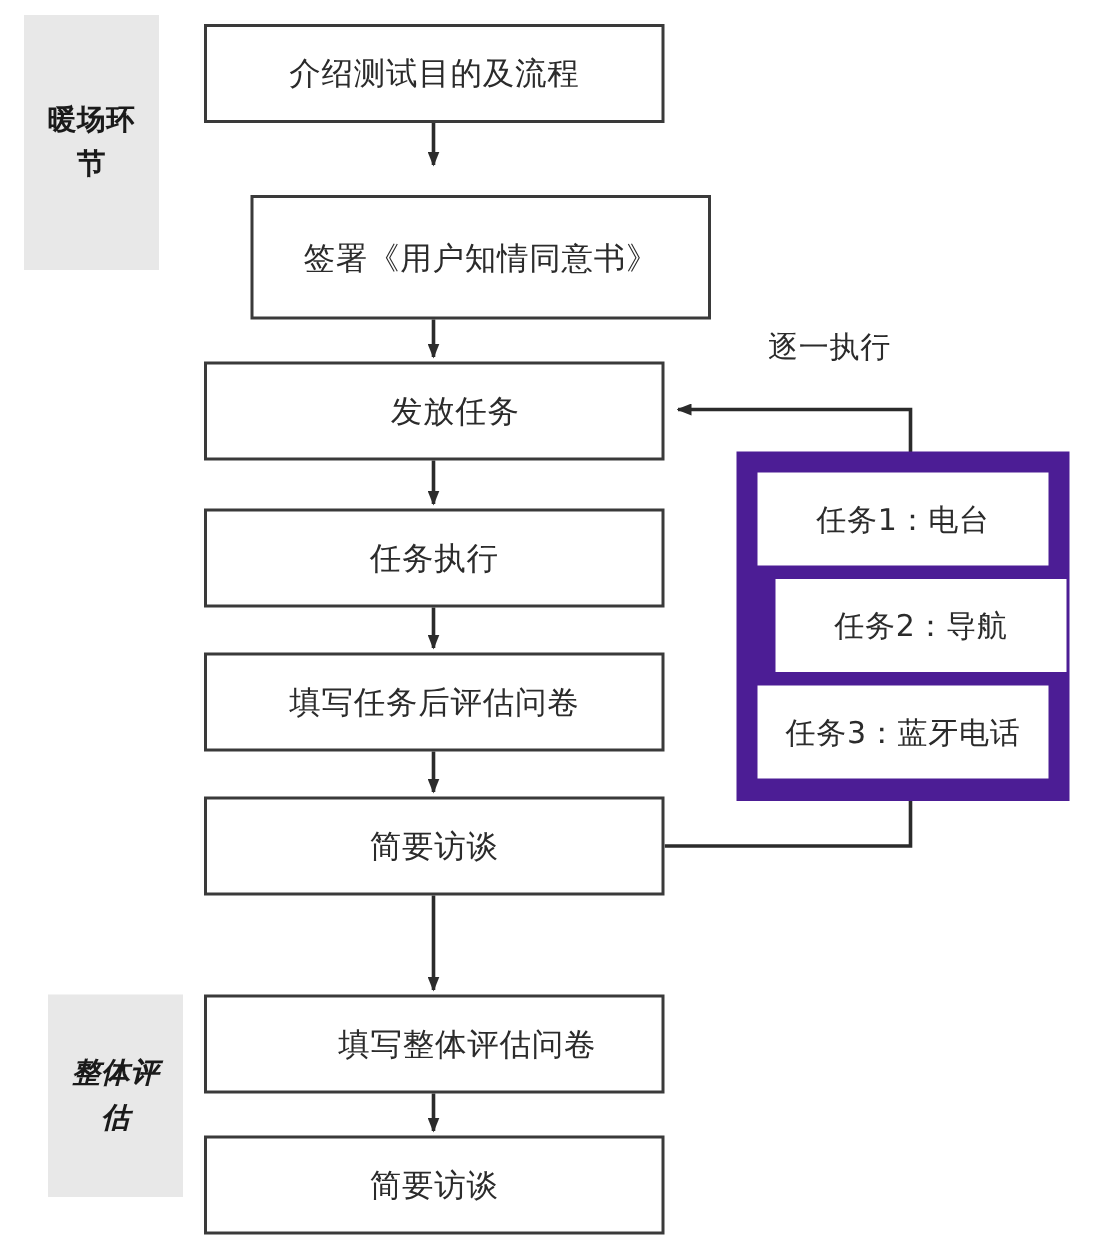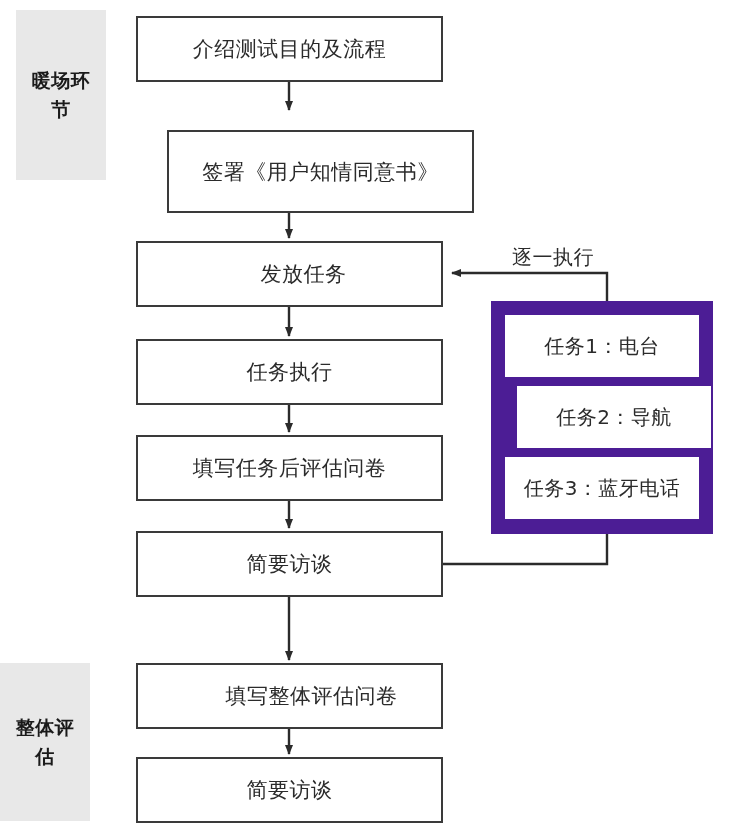--- a/index.html
+++ b/index.html
@@ -99,21 +99,21 @@
 </head>
 <body>
 
 <div id="canvas">
 
   <div class="phase-block" style="left:16px; top:10px; width:90px; height:170px;">
     <div class="phase-label">暖场环节</div>
   </div>
 
 
-  <div class="phase-block" style="left:0; top:663px; width:90px; height:158px;">
+  <div class="phase-block" style="left:32px; top:663px; width:90px; height:135px;font-style:italic;">
     <div class="phase-label">整体评估</div>
   </div>
 
   <svg class="svg-layer" viewBox="0 0 729 838" xmlns="http://www.w3.org/2000/svg">
     <defs>
       <marker id="arrowhead" markerWidth="10" markerHeight="8" refX="9" refY="4" orient="auto" markerUnits="userSpaceOnUse">
         <polygon points="0,0 10,4 0,8" fill="#2b2b2b"></polygon>
       </marker>
     </defs>
 
@@ -159,21 +159,21 @@
   </div>
 
   <div class="step-box" style="left:136px; top:663px; width:307px; height:66px;padding-left:44px;">
     <span class="step-label">填写整体评估问卷</span>
   </div>
 
   <div class="step-box" style="left:136px; top:757px; width:307px; height:66px;">
     <span class="step-label">简要访谈</span>
   </div>
 
-  <div class="loop-note" style="left:512px; top:244px;">逐一执行</div>
+  <div class="loop-note" style="left:512px; top:218px;">逐一执行</div>
 
   <div class="task-panel" style="left:491px; top:301px; width:222px; height:233px;">
     <div class="task-item" style="left:14px; top:14px; width:194px; height:62px;">
       <span class="task-label">任务1：电台</span>
     </div>
     <div class="task-item" style="left:14px; top:85px; width:194px; height:62px;margin-left:12px;">
       <span class="task-label">任务2：导航</span>
     </div>
     <div class="task-item" style="left:14px; top:156px; width:194px; height:62px;">
       <span class="task-label">任务3：蓝牙电话</span>

